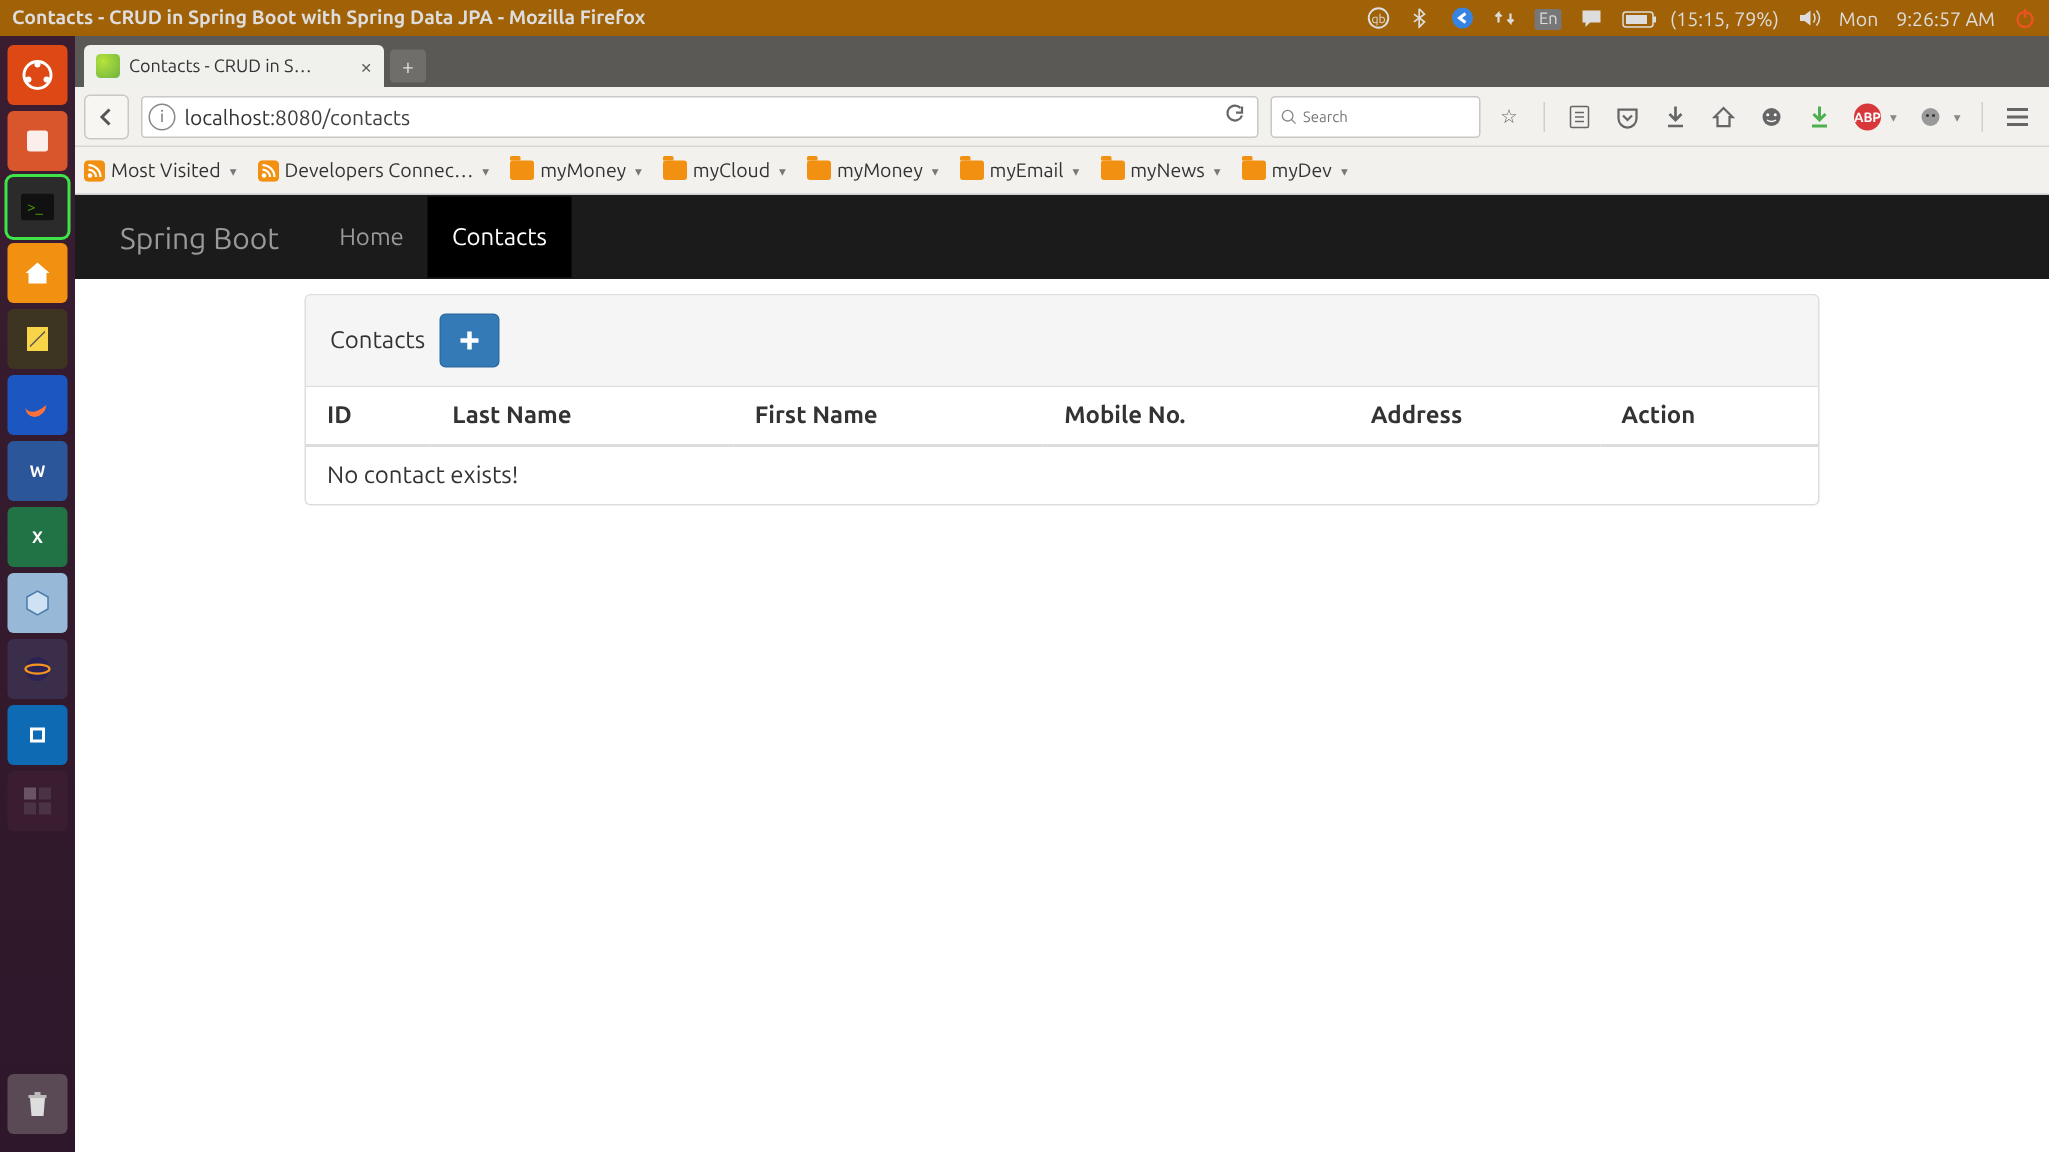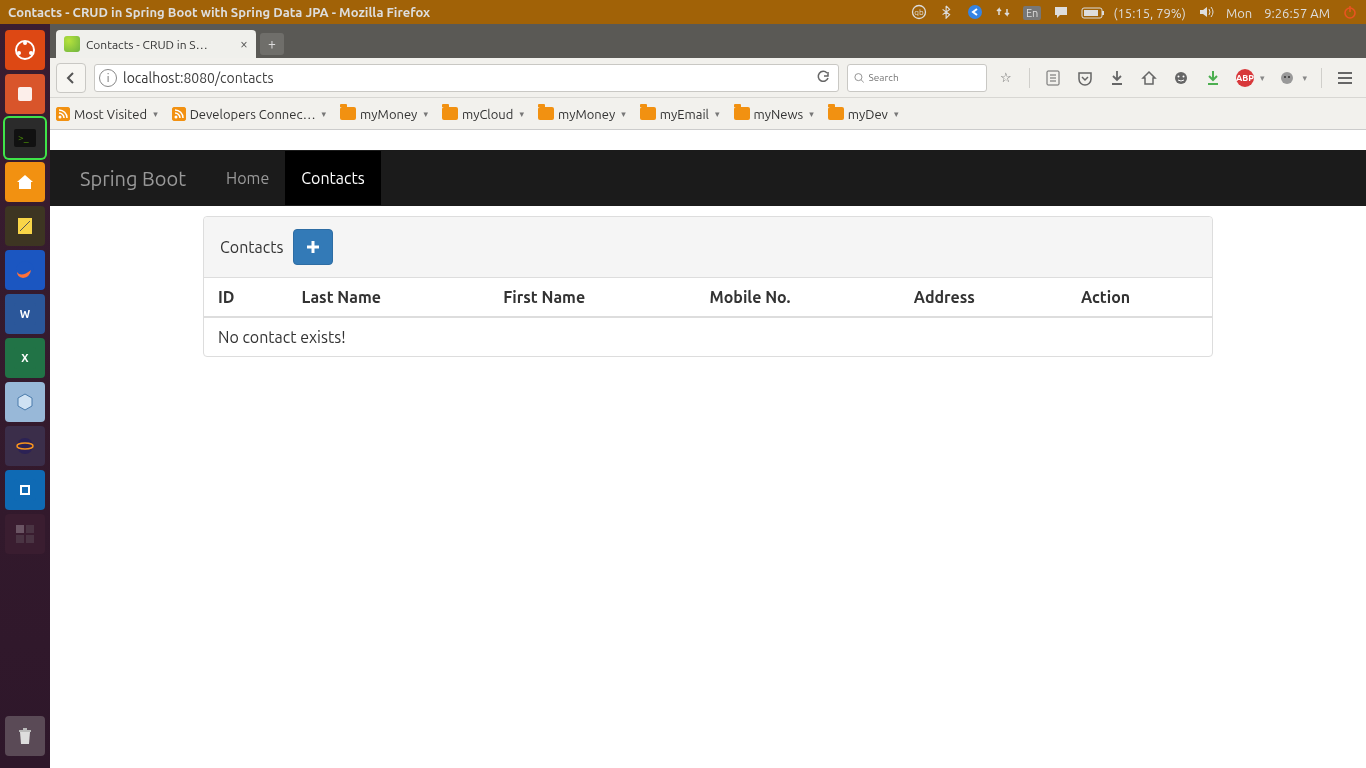--- a/index.html
+++ b/index.html
@@ -54,21 +54,21 @@
 
 .bookbar { height:32px; background:#f2f1ed; border-bottom:1px solid #ccc; display:flex; align-items:center; padding:0 6px; gap:14px; }
 .bm { display:flex; align-items:center; gap:4px; font-size:13px; color:#333; cursor:pointer; }
 .bm .folder { width:16px; height:13px; background:#f29111; border-radius:2px; position:relative; }
 .bm .folder::before { content:''; position:absolute; top:-3px; left:0; width:7px; height:3px; background:#f29111; border-radius:1px 1px 0 0; }
 .bm .rss { width:14px; height:14px; background:#f29111; border-radius:3px; position:relative; }
 .bm .caret { font-size:9px; color:#777; margin-left:2px; }
 
 
 .page { flex:1; background:#fff; overflow:auto; }
-.site-nav { height:56px; background:#1b1b1b; display:flex; align-items:center; padding:0 30px;margin-top:20px; }
+.site-nav { height:56px; background:#1b1b1b; display:flex; align-items:center; padding:0 30px; }
 .brand { color:#999; font-size:20px; margin-right:24px; }
 .nav-link { color:#999; font-size:16px; padding:18px 16px; cursor:pointer; }
 .nav-link.active { color:#fff; background:#000; }
 
 .container { max-width:1030px; margin:10px auto 0; padding:0 10px; }
 .panel { border:1px solid #ddd; border-radius:4px; }
 .panel-heading { background:#f5f5f5; border-bottom:1px solid #ddd; padding:12px 16px; display:flex; align-items:center; gap:10px; border-radius:4px 4px 0 0; }
 .panel-heading .title { font-size:16px; color:#333; }
 .btn-add { width:40px; height:36px; background:#337ab7; border:1px solid #2e6da4; border-radius:4px; color:#fff; display:flex; align-items:center; justify-content:center; font-size:20px; cursor:pointer; }
 

